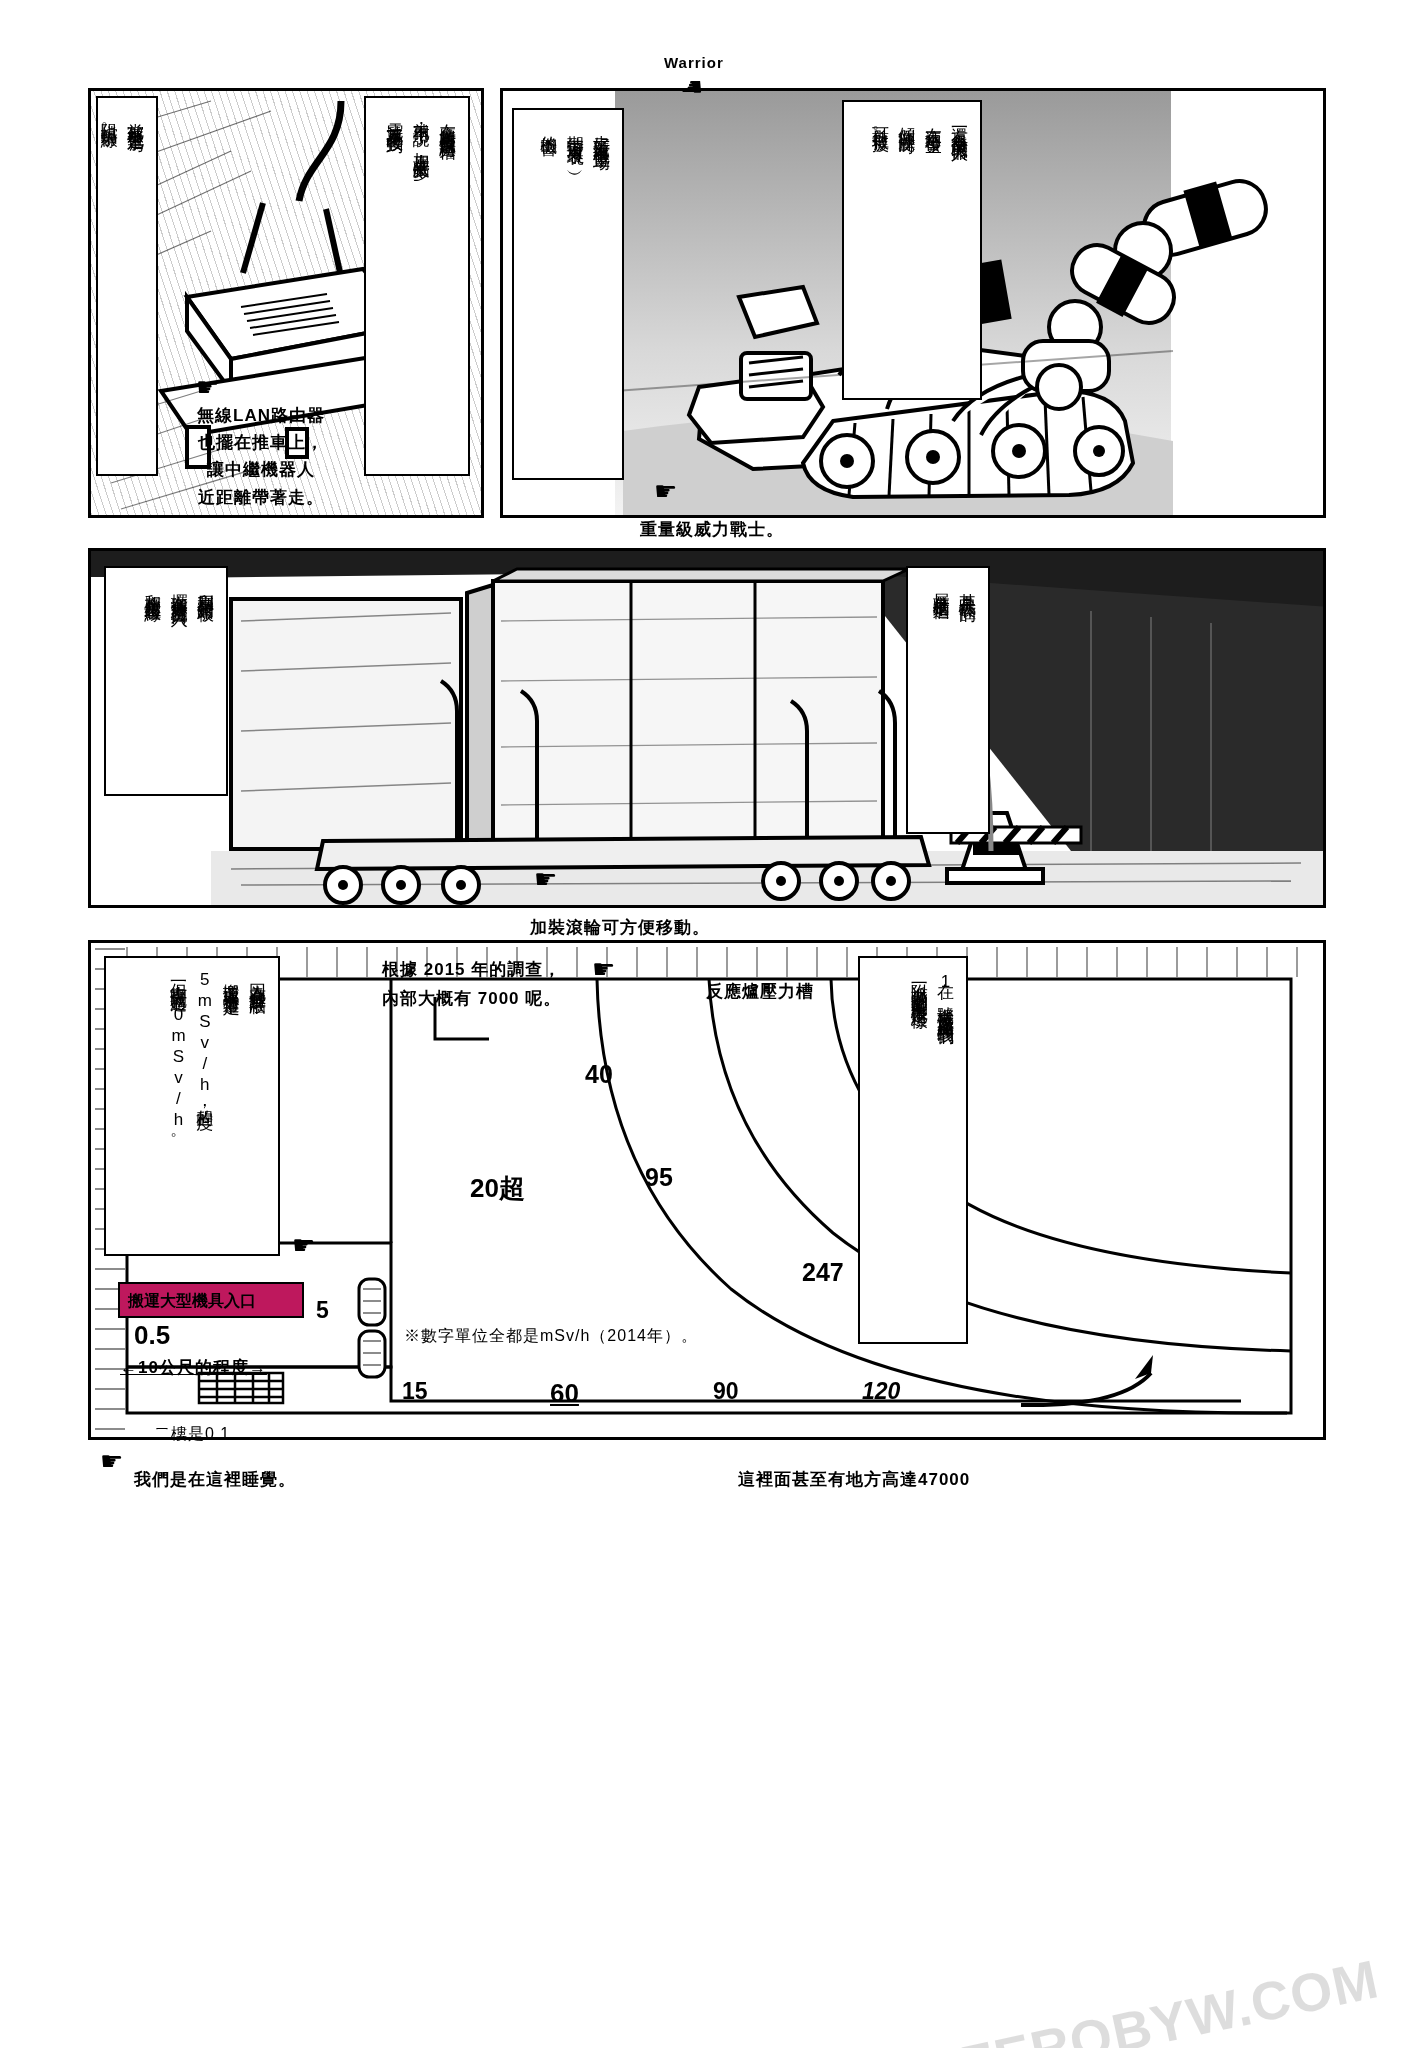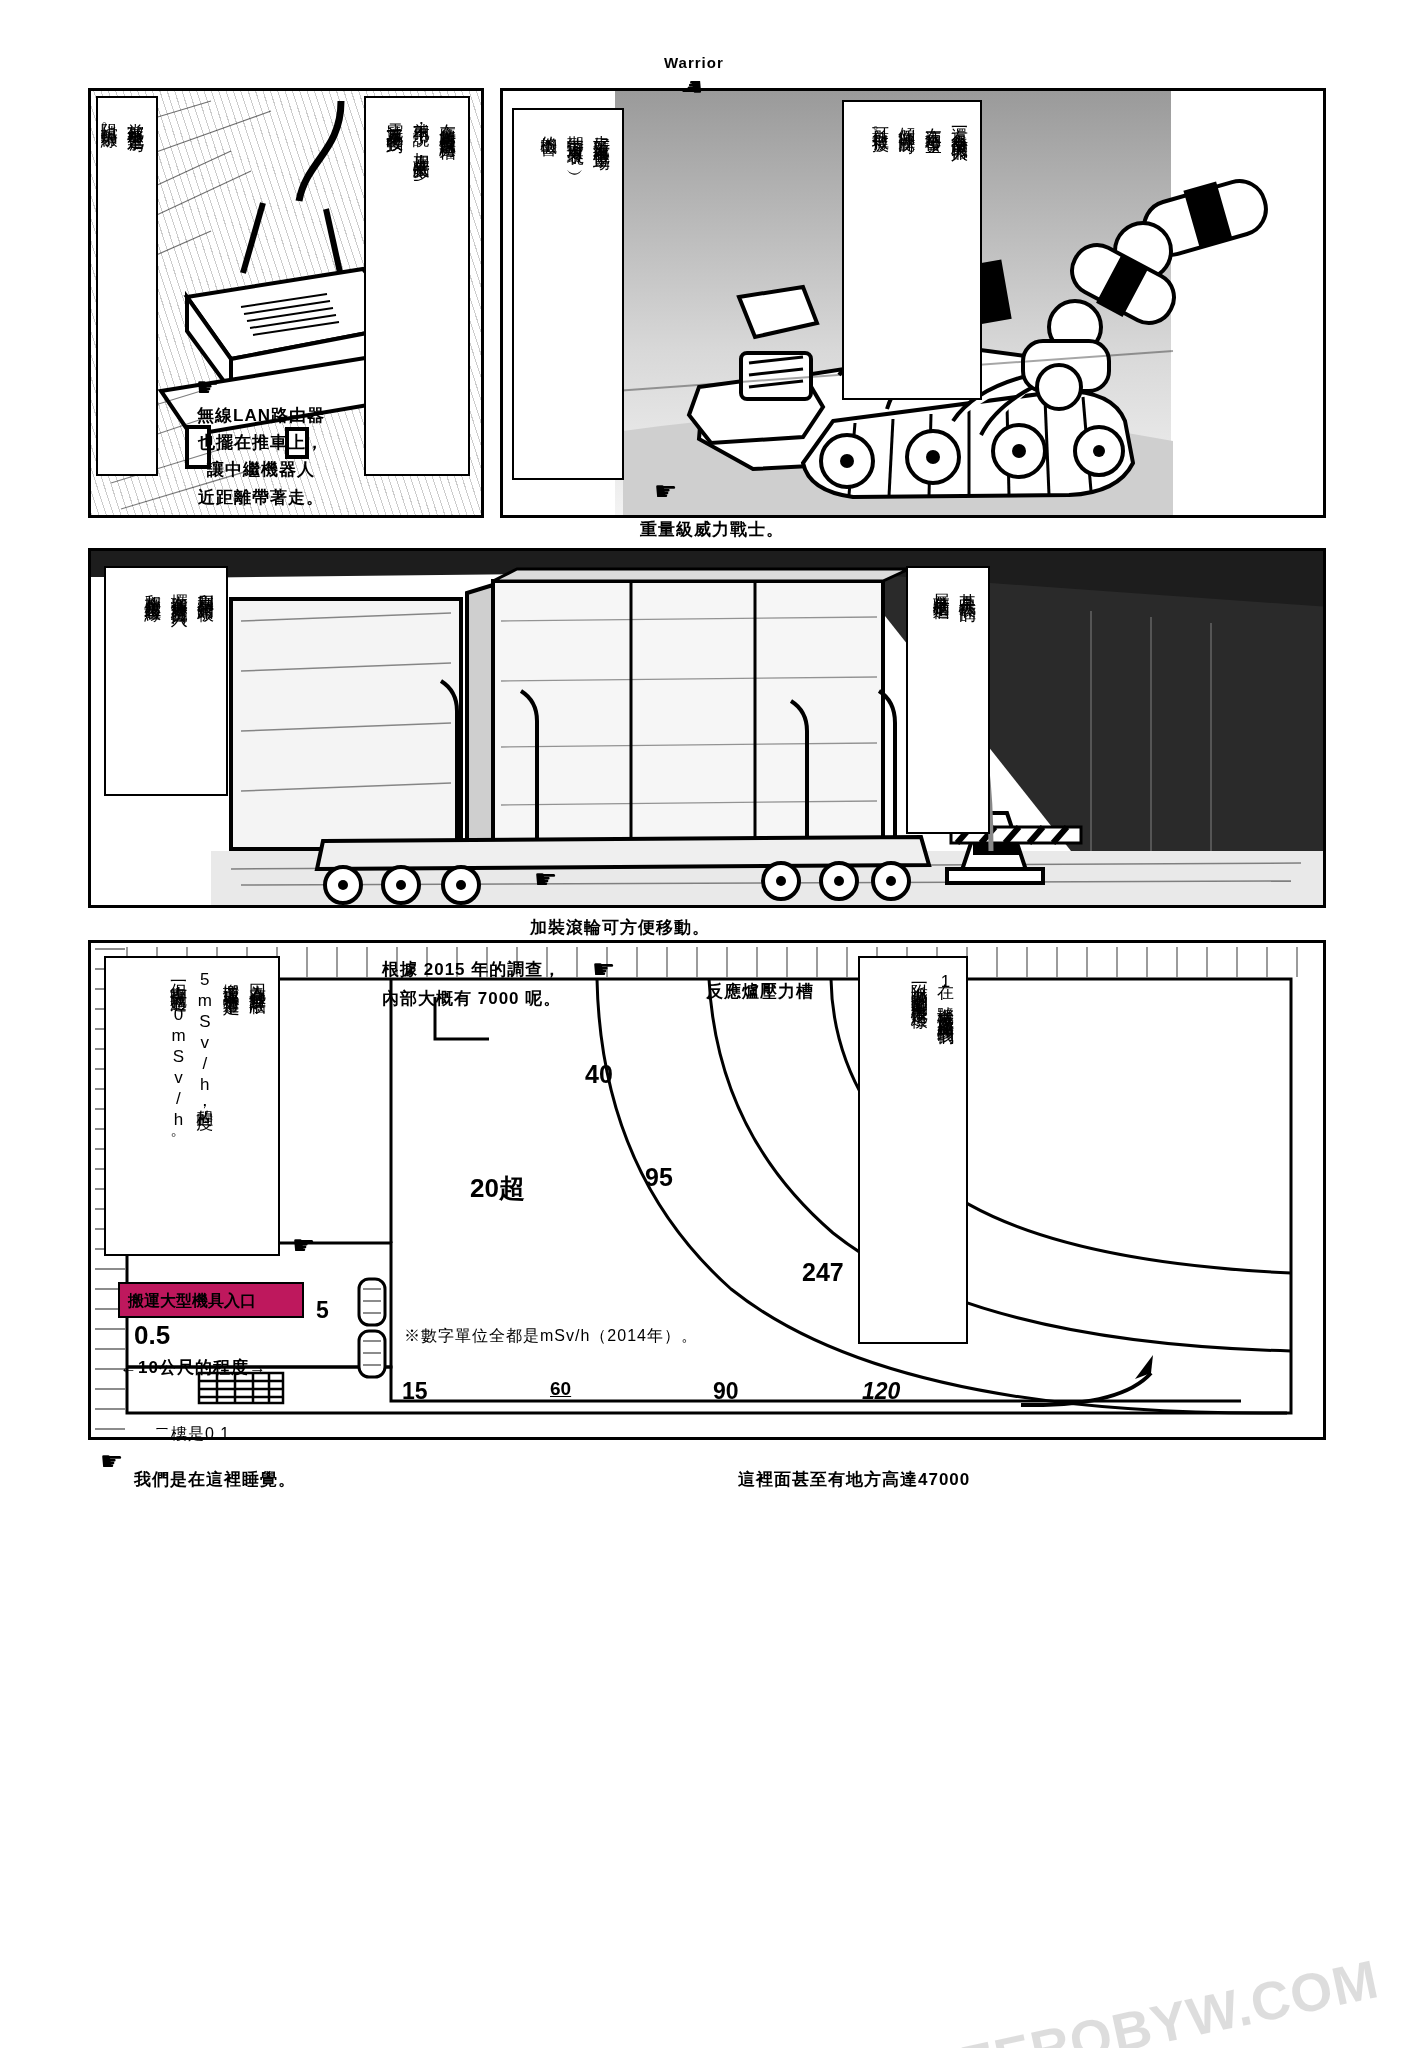--- a/index.html
+++ b/index.html
@@ -382,35 +382,35 @@
       <path d="M344 54 L344 96 L398 96" stroke="#000" stroke-width="3" fill="none"></path>
     </svg>
   </div>
 
   <div class="maptxt" style="left:585px;top:1060px;font-size:25px;text-align:right;">40</div>
   <div class="maptxt" style="left:645px;top:1163px;font-size:25px;">95</div>
   <div class="maptxt" style="left:802px;top:1258px;font-size:25px;">247</div>
   <div class="maptxt" style="left:470px;top:1171px;font-size:26px;">20超</div>
   <div class="maptxt" style="left:316px;top:1297px;font-size:23px;">5</div>
   <div class="maptxt" style="left:402px;top:1378px;font-size:23px;">15</div>
-  <div class="maptxt" style="left:550px;top:1378px;font-size:19px;text-decoration:underline;">60</div>
+  <div class="maptxt" style="left:550px;top:1378px;font-size:26px;text-decoration:underline;">60</div>
   <div class="maptxt" style="left:713px;top:1378px;font-size:23px;">90</div>
   <div class="maptxt" style="left:862px;top:1378px;font-size:23px;font-style:italic;">120</div>
 
   <div class="hsmall" style="left:404px;top:1308px;font-size:16px;margin-top:18px;">※數字單位全都是mSv/h（2014年）。</div>
 
   <div class="hcap" style="left:706px;top:980px;">反應爐壓力槽</div>
 
   <div class="hcap" style="left:382px;top:956px;line-height:1.7;white-space:pre;font-weight:bold;">根據 2015 年的調查，
 內部大概有 7000 呢。</div>
   <div class="hand" style="left:592px;top:956px;">☛</div>
 
   <div class="labelbox" style="left:118px;top:1282px;width:186px;height:36px;font-size:16px;padding:7px 8px;">搬運大型機具入口</div>
   <div class="maptxt" style="left:134px;top:1320px;font-size:26px;">0.5</div>
-  <div class="hsmall" style="left:120px;top:1356px;font-size:17px;font-weight:bold;">←10公尺的程度→</div>
+  <div class="hsmall" style="left:120px;top:1356px;font-size:17px;font-weight:bold;text-decoration:underline;">←10公尺的程度→</div>
   <div class="hsmall" style="left:154px;top:1424px;font-size:16px;">二樓是0.1</div>
 
   <div class="vbox" style="left:104px;top:956px;width:176px;height:300px;">因為有這些屏蔽牆，
 搬運入口那邊通常是
 5mSv/h的程度，
 但一打開就超過10mSv/h。</div>
   <div class="hand" style="left:292px;top:1232px;">☛</div>
 
   <div class="vbox" style="left:858px;top:956px;width:110px;height:388px;">在1號機反應爐廠房一樓的我們，
 附近一帶的空間劑量率大概是這樣。</div>

